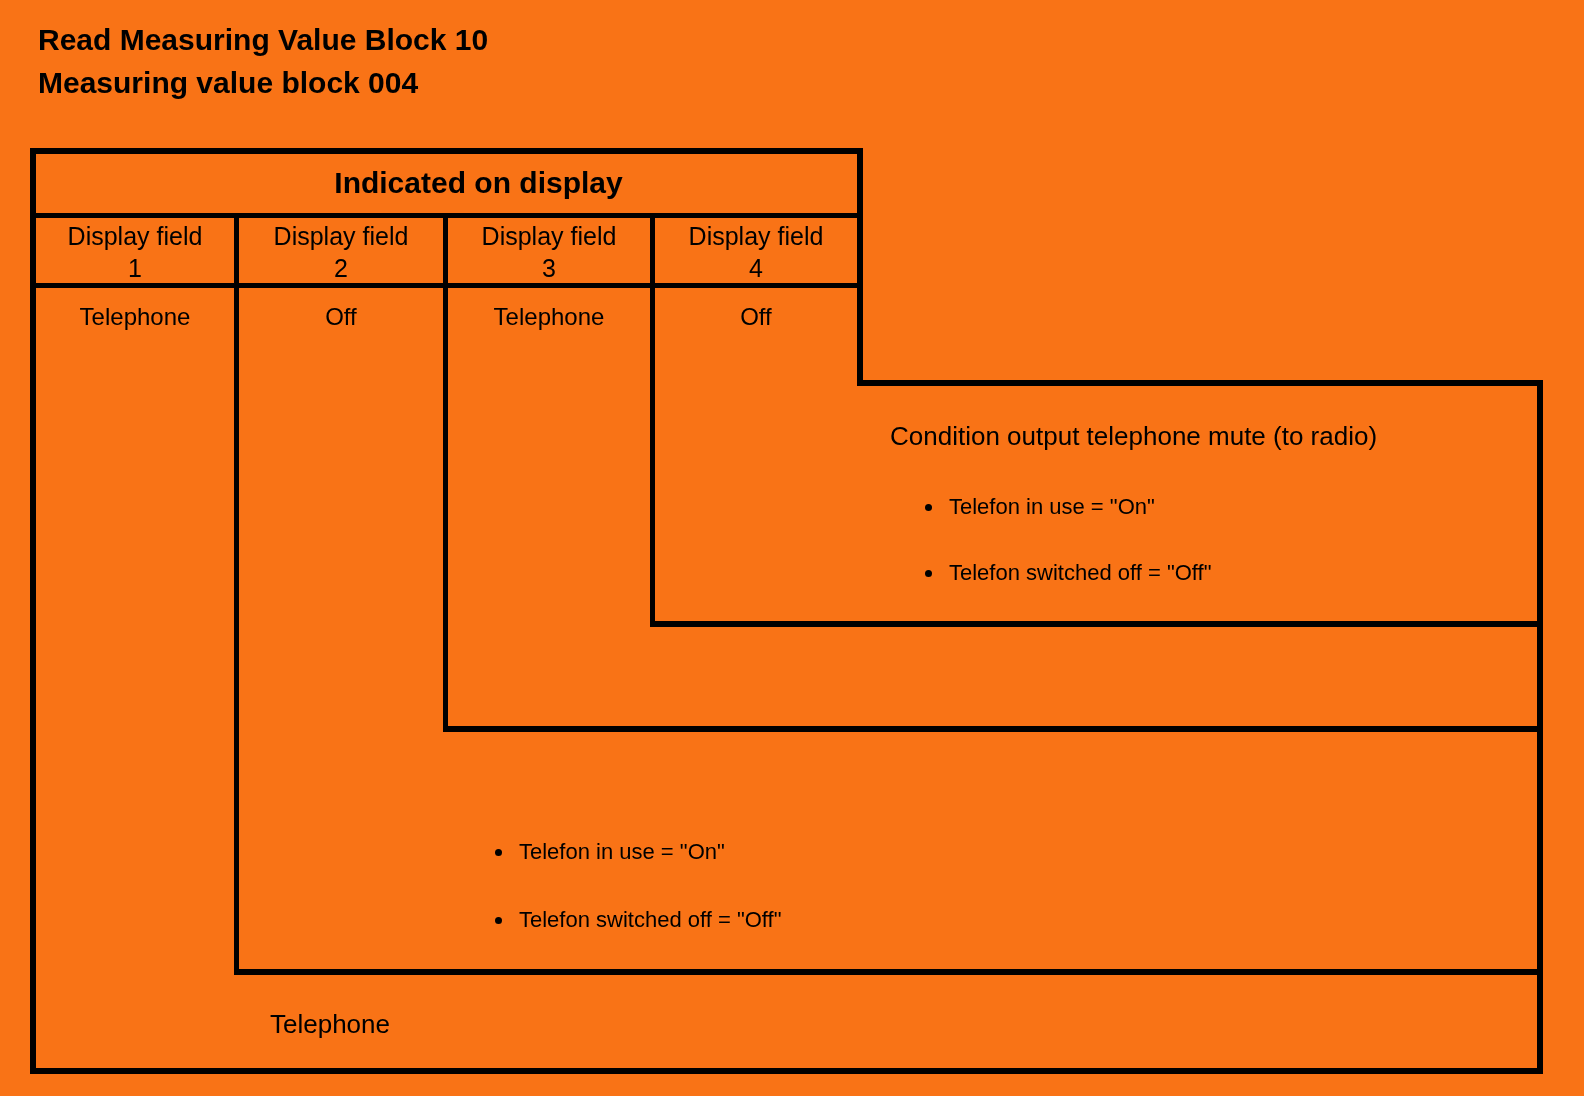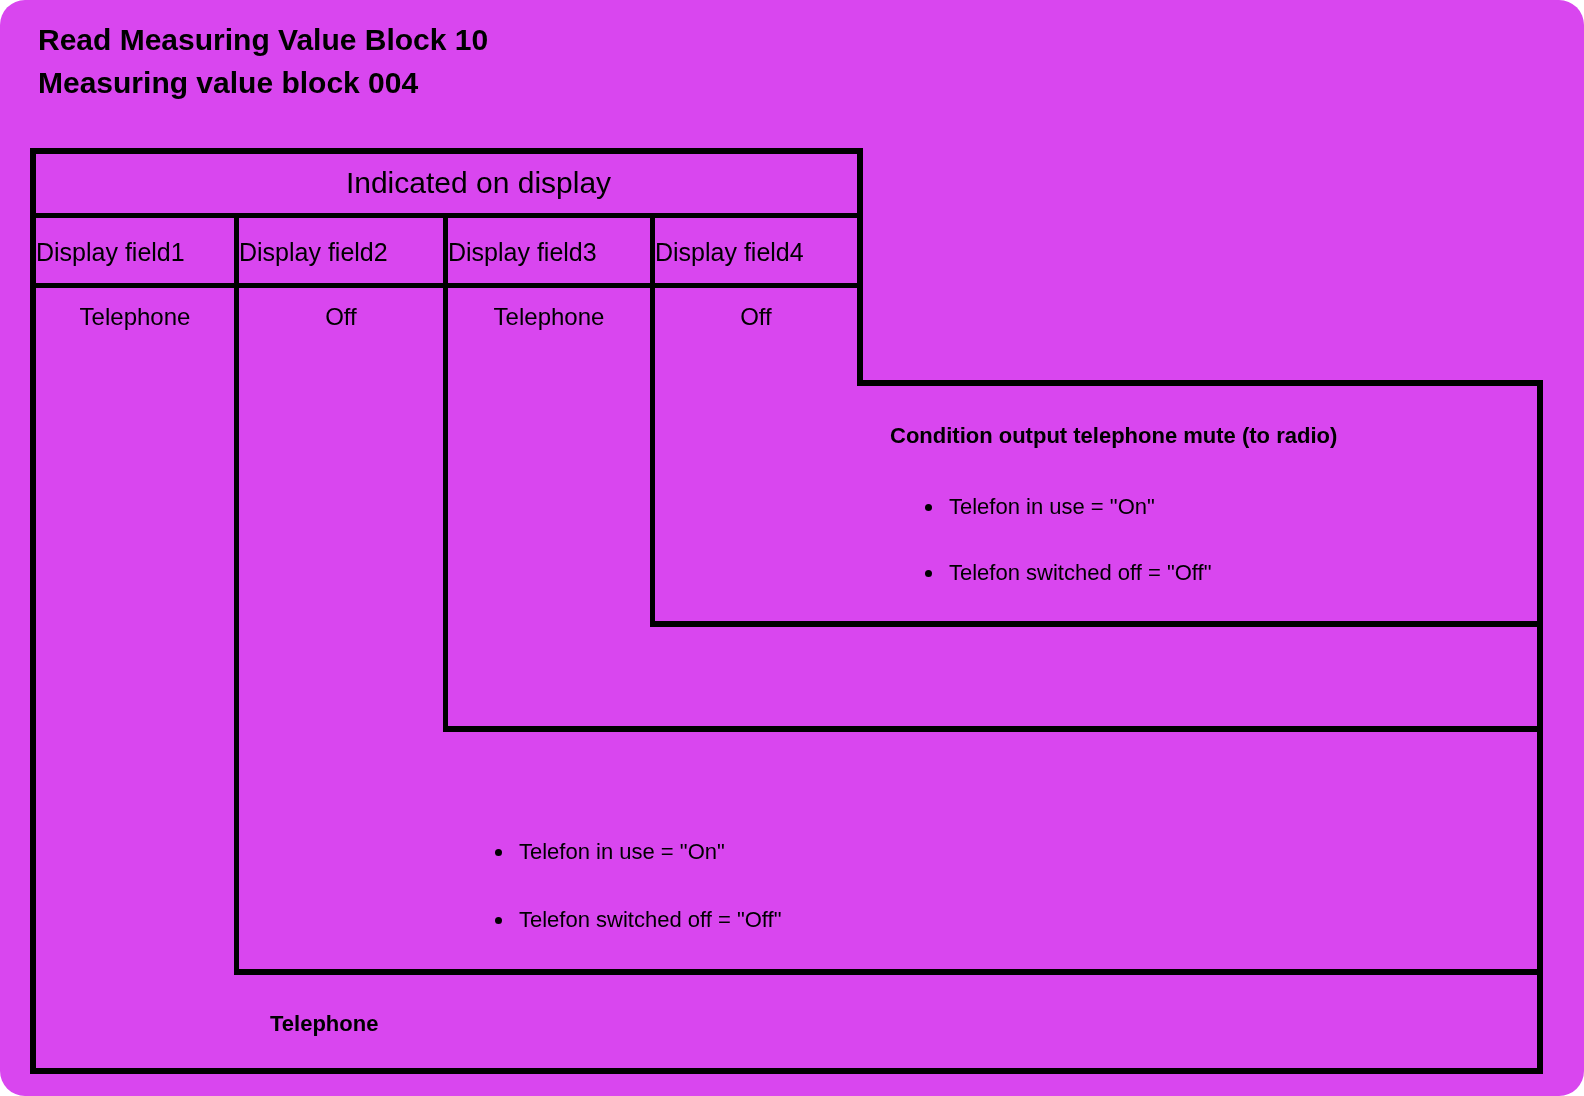--- a/index.html
+++ b/index.html
@@ -4,25 +4,24 @@
 <style>
   html, body {
     margin: 0;
     padding: 0;
     background: #ffffff;
   }
   #page {
     position: relative;
     width: 1584px;
     height: 1096px;
-    background: #d946ef;
+    background: #f97316;
     font-family: "Liberation Sans", "DejaVu Sans", sans-serif;
     color: #000000;
     overflow: hidden;
-    border-radius: 25px;
   }
   .ln {
     position: absolute;
     background: #000000;
   }
   .title {
     position: absolute;
     left: 38px;
     top: 18px;
     font-size: 30px;
@@ -33,52 +32,51 @@
   .tbl-header {
     position: absolute;
     left: 36px;
     top: 153px;
     width: 885px;
     height: 60px;
     display: flex;
     align-items: center;
     justify-content: center;
     font-size: 30px;
-    font-weight: normal;
+    font-weight: bold;
     white-space: nowrap;
   }
   .colhead {
     position: absolute;
     top: 220px;
     height: 63px;
     display: flex;
-    flex-direction: row;
+    flex-direction: column;
     align-items: center;
     justify-content: flex-start;
     font-size: 25px;
     line-height: 32px;
     white-space: nowrap;
   }
   .cellval {
     position: absolute;
     top: 303px;
     height: 30px;
     display: flex;
     align-items: flex-start;
     justify-content: center;
     font-size: 24px;
     line-height: 28px;
     white-space: nowrap;
   }
   .callout-heading, .callout-label {
     position: absolute;
-    font-size: 22px;
+    font-size: 26px;
     line-height: 28px;
     white-space: nowrap;
-    font-weight: bold;
   }
   .bullet {
     position: absolute;
     display: flex;
     align-items: center;
     font-size: 22px;
     line-height: 28px;
     white-space: nowrap;
   }
   .dot {

